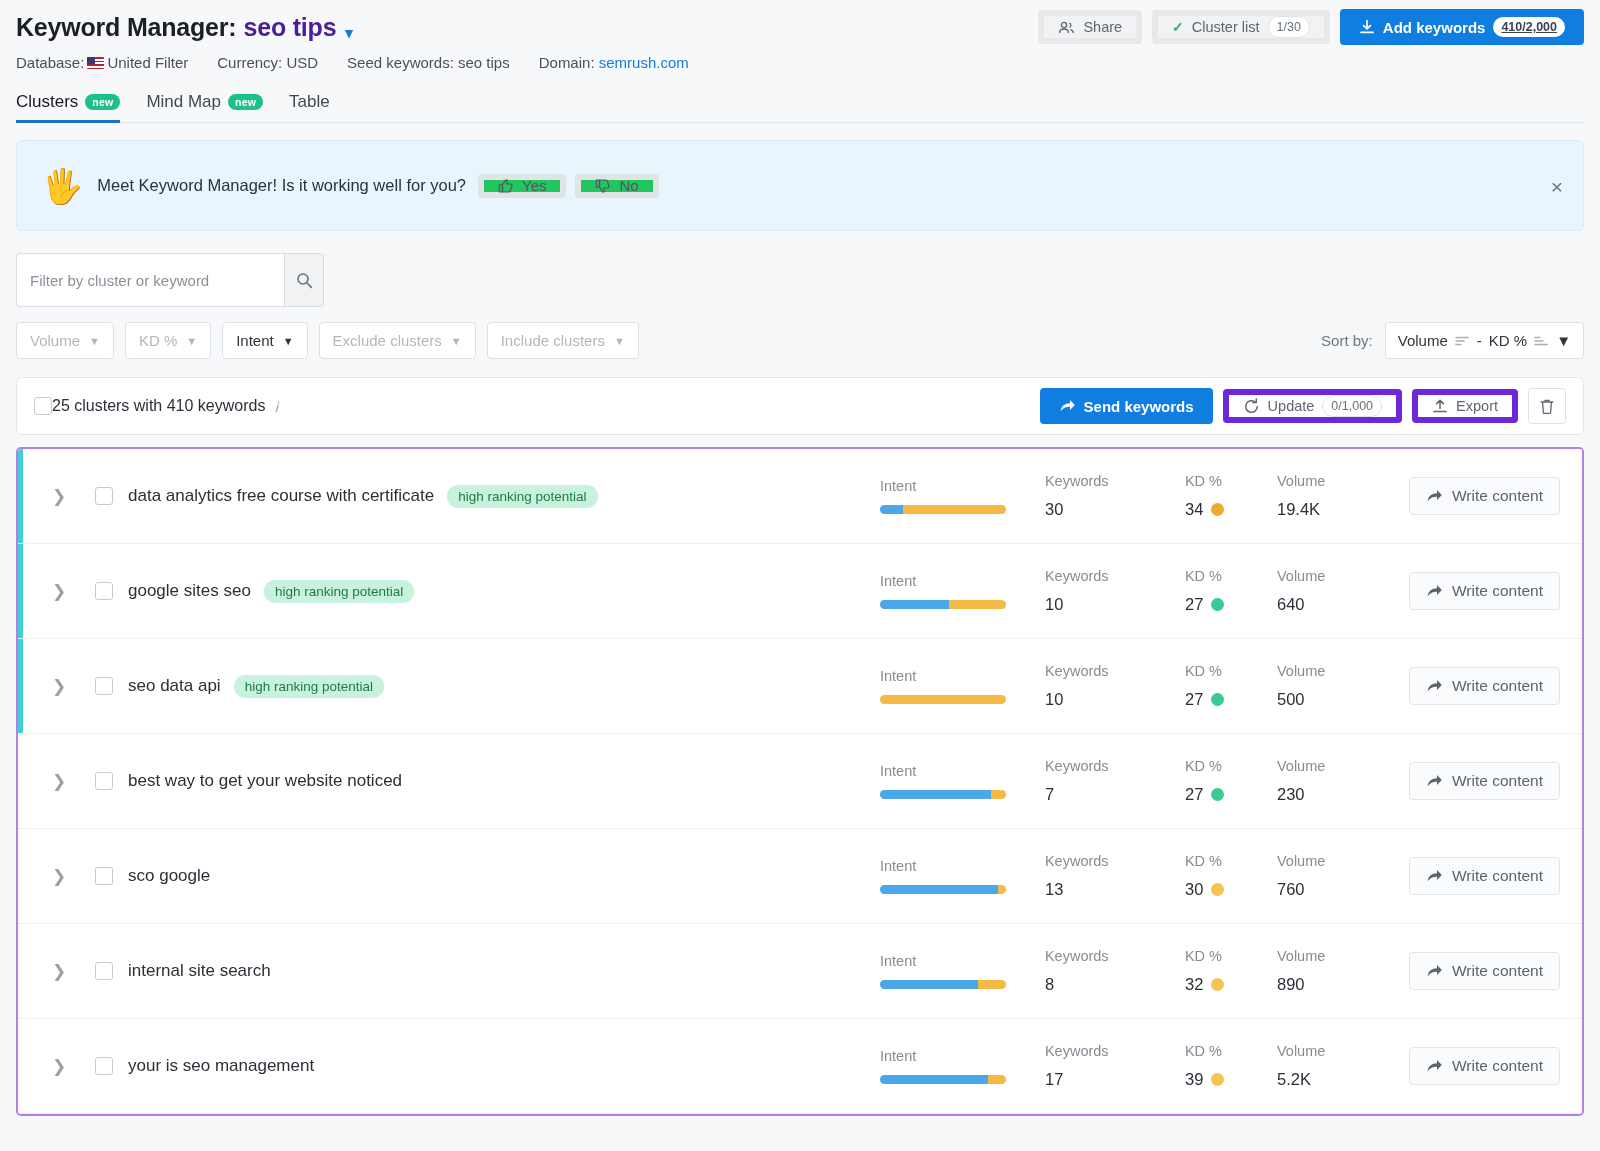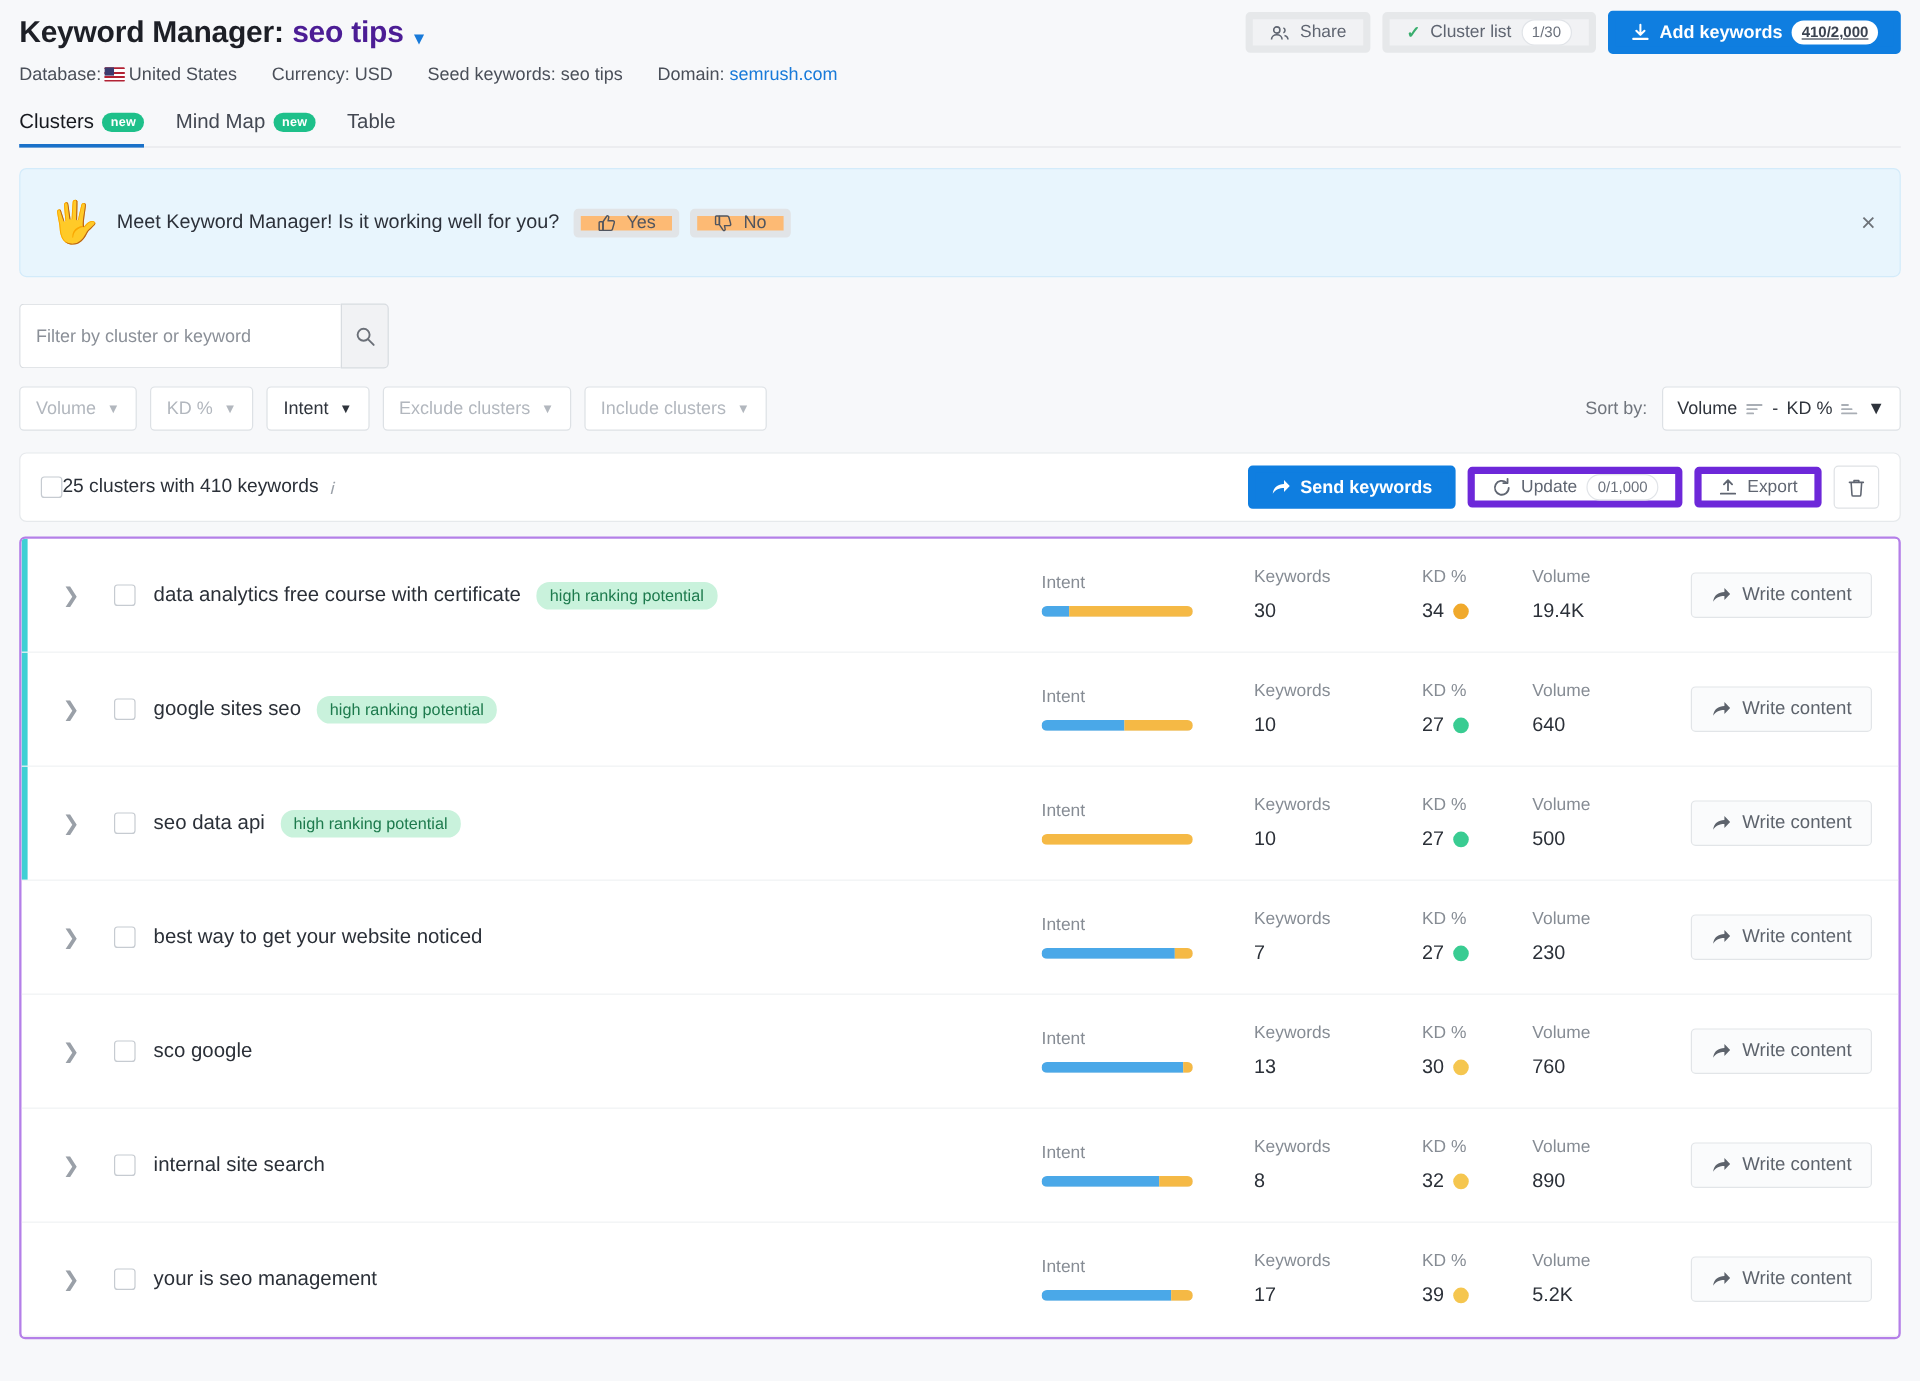--- a/index.html
+++ b/index.html
@@ -72,21 +72,21 @@
 
   
   .content { padding: 0 16px; }
 
   .banner {
     margin-top: 17px; background: #e8f5fd; border: 1px solid #d3ebfa; border-radius: 6px;
     height: 91px; display: flex; align-items: center; padding: 0 24px; position: relative;
   }
   .hand { font-size: 34px; line-height: 1; margin-right: 14px; }
   .banner-text { font-size: 16.5px; color: #2c313a; margin-right: 12px; }
-  .banner .btn { background: #fdba74; border-color: #e1e4e7; height: 24px; font-size: 15px; color: #50555f; }
+  .banner .btn { background: #22c55e; border-color: #e1e4e7; height: 24px; font-size: 15px; color: #50555f; }
   .banner-btns { display: flex; gap: 9px; }
   .close-x {
     position: absolute; right: 20px; top: 50%; transform: translateY(-50%);
     font-size: 21px; color: #6d7278; cursor: pointer; line-height: 1;
   }
 
   .filters { margin-top: 22px; }
   .searchbox { display: flex; width: 308px; height: 54px; }
   .searchbox input {
     flex: 1; border: 1px solid #d8dce0; border-right: none;
@@ -153,21 +153,21 @@
   .kw-name { margin-left: 78px; font-size: 17px; color: #2b3038; }
   .tag {
     margin-left: 13px; background: #c9f2dc; color: #1d7a4d; border-radius: 11px;
     padding: 4px 11px; font-size: 13.5px; white-space: nowrap; display: inline-block;
     vertical-align: middle;
   }
   .kw-cell { display: flex; align-items: center; flex: 1; min-width: 0; }
 
   .metric { width: 0; flex: none; }
   .m-intent { width: 165px; }
-  .m-kws { width: 140px; margin-left: 12px; }
+  .m-kws { width: 140px; }
   .m-kd { width: 92px; }
   .m-vol { width: 132px; }
   .m-head { font-size: 14.5px; color: #868c94; margin-bottom: 11px; }
   .m-val { font-size: 16.5px; color: #2b3038; display: flex; align-items: center; gap: 8px; }
 
   .intent-bar { width: 126px; height: 9px; border-radius: 5px; overflow: hidden; display: flex; background: #eceef0; }
   .seg { height: 100%; }
   .seg.blue { background: #4aa8e8; }
   .seg.yellow { background: #f5b945; }
 
@@ -213,21 +213,21 @@
             </svg>
         </span>
         <span>Add keywords</span>
         <span class="pill">410/2,000</span>
       </div>
     </div>
   </div>
 
   <div class="meta-row">
     <div>
-      <span>Database:</span><span class="flag"></span><span>United States</span>
+      <span>Database:</span><span class="flag"></span><span>United Filter</span>
     </div>
     <div>Currency: USD</div>
     <div>Seed keywords: seo tips</div>
     <div>
       <span>Domain:</span>
       <a class="lnk" href="#">semrush.com</a>
     </div>
   </div>
 
   <div class="tabs">

